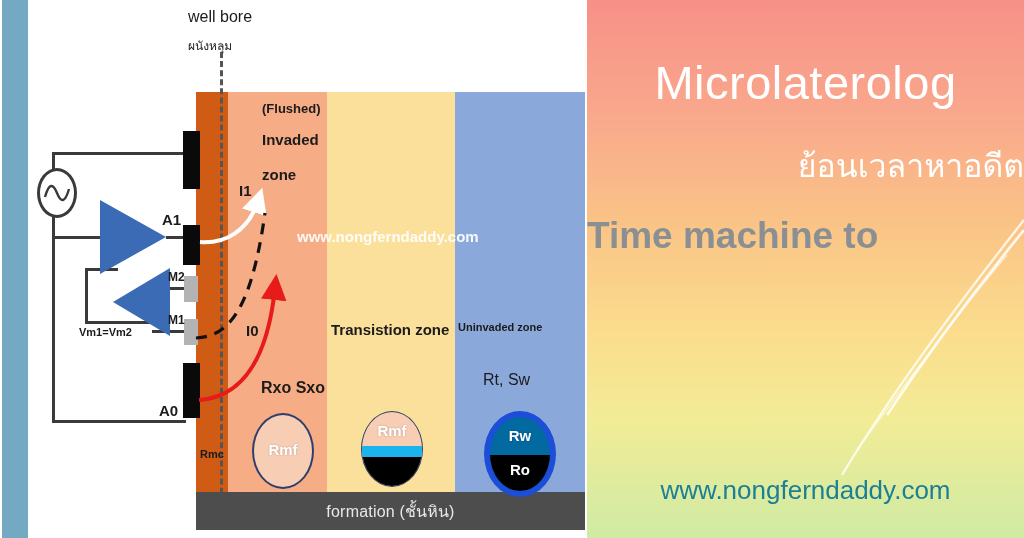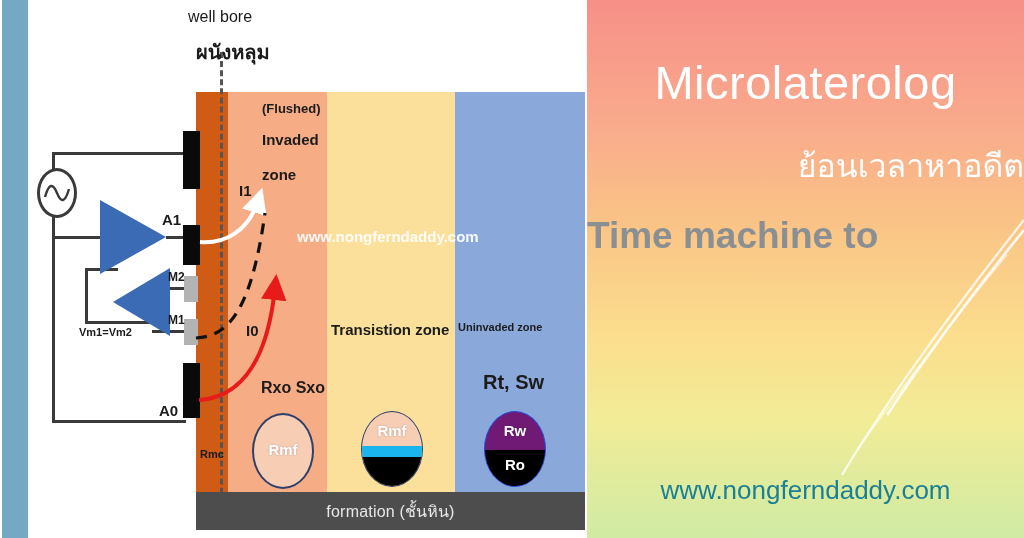--- a/index.html
+++ b/index.html
@@ -77,31 +77,31 @@
 
   
   .dlabel {
     position: absolute;
     color: #1b1b1b;
     font-size: 15px;
     white-space: nowrap;
     font-weight: 600;
   }
   #label-wellbore-en { left: 188px; top: 8px; font-weight: 400; font-size: 16px;}
-  #label-wellbore-th { left: 196px; top: 36px; font-weight: 700; font-size: 20px;}
+  #label-wellbore-th { left: 188px; top: 36px; font-weight: 400; font-size: 12px;}
   #label-flushed  { left: 262px; top: 101px; font-size: 13px; font-weight: 700;}
   #label-invaded  { left: 262px; top: 131px; font-size: 15px; font-weight: 700;}
   #label-zone     { left: 262px; top: 166px; font-size: 15px; font-weight: 700; text-align: center;}
   #label-i1       { left: 239px; top: 182px; font-size: 15px; font-weight: 700;}
   #label-i0       { left: 246px; top: 322px; font-size: 15px; font-weight: 700;}
   #label-rmc      { left: 200px; top: 448px; font-size: 11px; font-weight: 700;}
   #label-transition { left: 331px; top: 321px; font-size: 15px; font-weight: 700;}
   #label-uninvaded  { left: 458px; top: 321px; font-size: 11px; font-weight: 700;}
   #label-rxosxo   { left: 261px; top: 371px; font-size: 16px; font-weight: 700; margin-top: 8px;}
-  #label-rtsw     { left: 483px; top: 371px; font-size: 20px; font-weight: 700;}
+  #label-rtsw     { left: 483px; top: 371px; font-size: 16px; font-weight: 400;}
   #label-a1       { left: 162px; top: 211px; font-size: 15px; font-weight: 700;}
   #label-a0       { left: 159px; top: 402px; font-size: 15px; font-weight: 700;}
   #label-m2       { left: 168px; top: 270px; font-size: 12px; font-weight: 700;}
   #label-m1       { left: 168px; top: 313px; font-size: 12px; font-weight: 700;}
   #label-vm       { left: 79px;  top: 326px; font-size: 11px; font-weight: 700;}
 
   
   .electrode {
     position: absolute;
   }
@@ -124,22 +124,22 @@
     background: #f7cdb4;
     border: 2px solid #2f3f6b;
   }
   #ell-trans {
     left: 361px; top: 411px; width: 60px; height: 74px;
     background: #f7cdb4;
     border: 1px solid #2f3f6b;
   }
   #ell-unin {
     left: 484px; top: 411px; width: 60px; height: 74px;
-    background: #701a75;
-    border: 1px solid #1d4ed8;
+    background: #0369a1;
+    border: 6px solid #1d4ed8;
   }
   .ell-text {
     position: absolute;
     width: 100%;
     text-align: center;
     color: #ffffff;
     font-size: 15px;
     font-weight: 700;
     text-shadow: 0 0 2px rgba(0,0,0,.25);
   }

